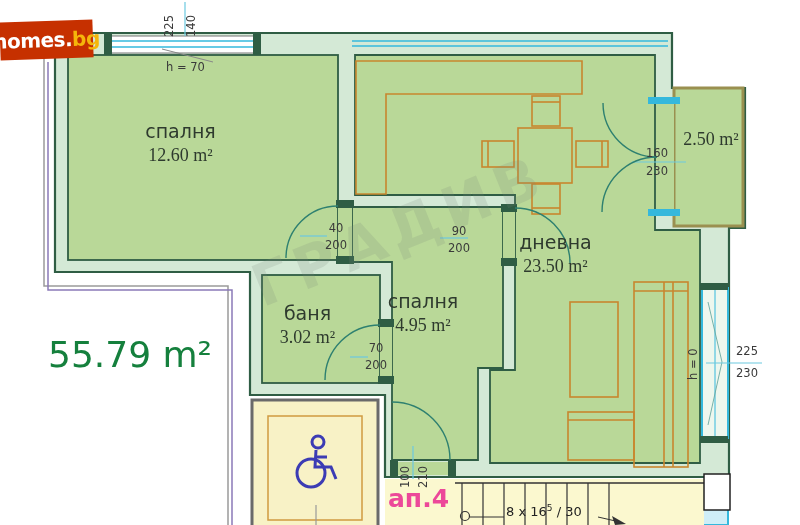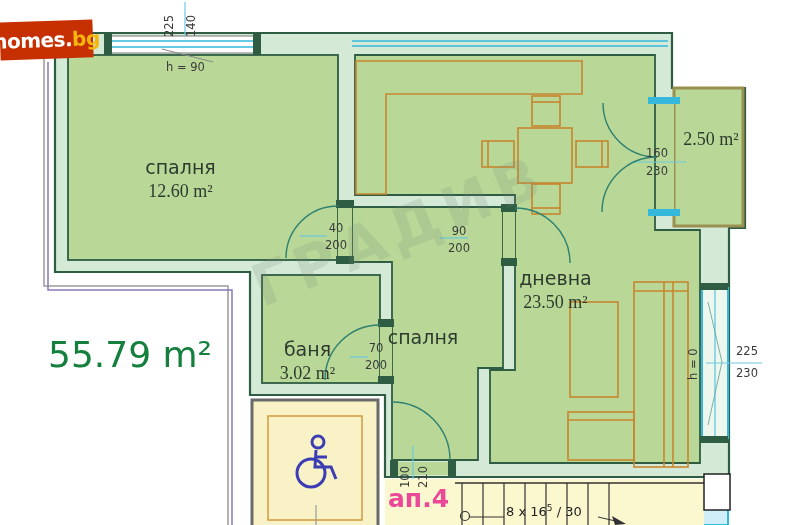--- a/index.html
+++ b/index.html
@@ -8,21 +8,21 @@
   .abs{position:absolute;}
   
   .logo{left:0;top:21px;width:93px;height:38px;background:#c63000;display:flex;
         align-items:center;justify-content:center;transform:rotate(-2deg);
         font-weight:bold;font-size:20px;letter-spacing:-0.5px;}
   .logo .brand{color:#ffffff;}
   .logo .dot{color:#ffffff;}
   .logo .tld{color:#f5b60a;}
   
   .room-label{color:#2e3a2e;text-align:center;line-height:1.25;white-space:nowrap;}
-  .room-name{font-size:19px;margin-top:36px;}
+  .room-name{font-size:19px;}
   .room-area{font-size:18px;font-family:Liberation Serif, serif;}
   
   .dim{font-size:11.5px;color:#3a3a3a;text-align:center;white-space:nowrap;}
   .vtx{writing-mode:vertical-rl;transform:rotate(180deg);font-size:11.5px;color:#3a3a3a;
        white-space:nowrap;}
   .total{font-size:36px;color:#15803d;white-space:nowrap;}
   .ap{font-size:25px;font-weight:bold;color:#ec4899;white-space:nowrap;}
   .stairs-label{font-size:13px;color:#222;white-space:nowrap;text-align:right;}
   .stairs-label sup{font-size:9px;}
   .watermark{font-size:58px;letter-spacing:7px;color:rgba(120,135,120,0.18);
@@ -178,34 +178,35 @@
   <div class="abs room-label" style="left:493px;top:231px;width:125px">
     <div class="room-name">дневна</div>
     <div class="room-area">23.50 m²</div>
   </div>
   <div class="abs room-label" style="left:255px;top:302px;width:105px">
     <div class="room-name">баня</div>
     <div class="room-area">3.02 m²</div>
   </div>
   <div class="abs room-label" style="left:383px;top:290px;width:80px">
     <div class="room-name">спалня</div>
+    <div class="room-area">4.95 m²</div>
   </div>
   <div class="abs room-label" style="left:674px;top:128px;width:74px">
     <div class="room-area">2.50 m²</div>
   </div>
 
   <div class="abs total" style="left:48px;top:334px">55.79 m²</div>
 
   <div class="abs ap" style="left:388px;top:484px">ап.4</div>
 
   <div class="abs stairs-label" style="left:506px;top:503px"><span>8 x 16</span><sup>5</sup><span> / 30</span></div>
 
   <div class="abs vtx" style="left:162px;top:3px;height:34px">225</div>
   <div class="abs vtx" style="left:184px;top:3px;height:34px">140</div>
-  <div class="abs dim" style="left:166px;top:60px">h = 90</div>
+  <div class="abs dim" style="left:166px;top:60px">h = 70</div>
 
   <div class="abs dim" style="left:318px;top:221px;width:36px">40</div>
   <div class="abs dim" style="left:318px;top:238px;width:36px">200</div>
 
   <div class="abs dim" style="left:440px;top:224px;width:38px">90</div>
   <div class="abs dim" style="left:440px;top:241px;width:38px">200</div>
 
   <div class="abs dim" style="left:356px;top:341px;width:40px">70</div>
   <div class="abs dim" style="left:356px;top:358px;width:40px">200</div>
 

